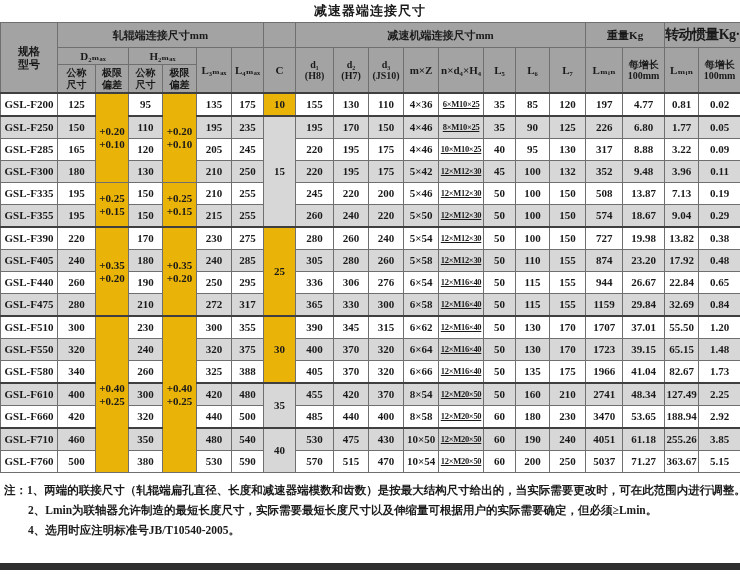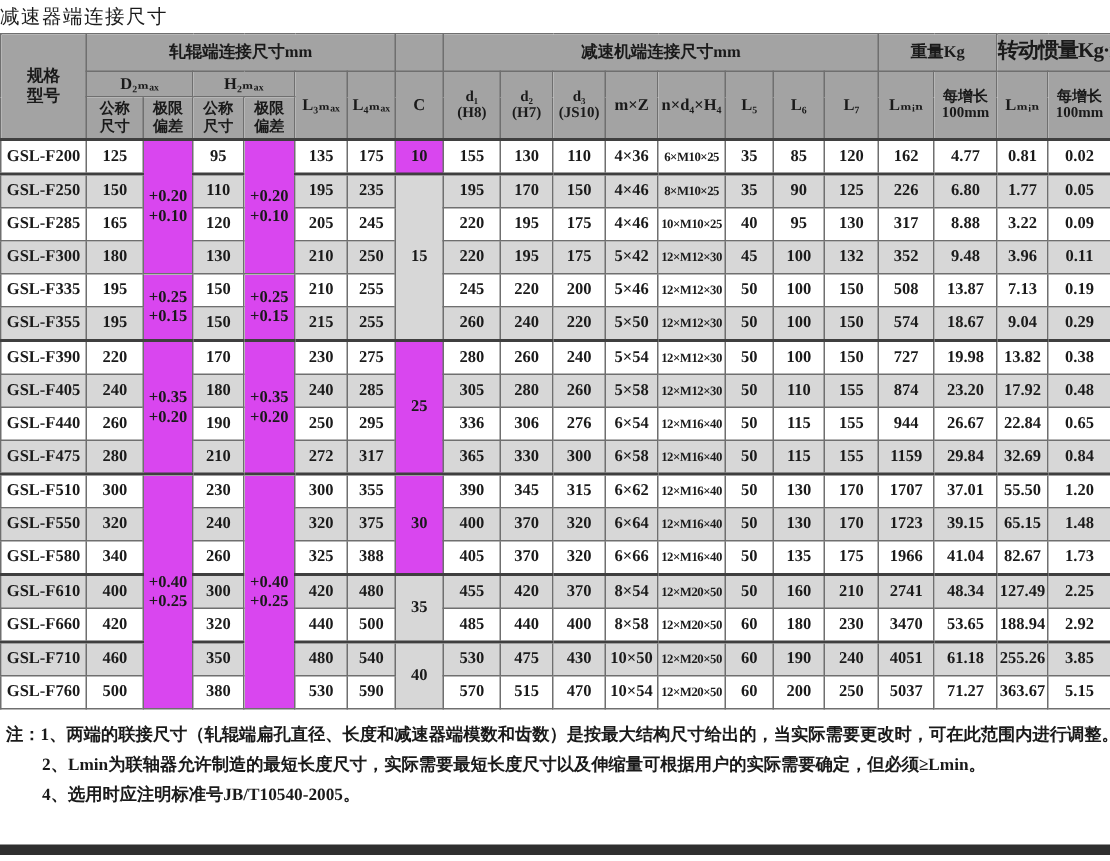--- a/index.html
+++ b/index.html
@@ -1,36 +1,36 @@
 <!DOCTYPE html>
 <html><head>
 <meta charset="utf-8">
 <style>
   html,body{margin:0;padding:0;background:#fff;}
   #page{position:relative;width:740px;height:574px;background:#fff;overflow:hidden;
         font-family:"Liberation Serif","DejaVu Serif",serif;color:#1a1a1a;}
-  #title{position:absolute;top:2px;left:0;width:740px;text-align:left;
-         font-size:13px;font-weight:normal;letter-spacing:1px;}
+  #title{position:absolute;top:2px;left:0;width:740px;text-align:center;
+         font-size:13px;font-weight:bold;letter-spacing:1px;}
   table{position:absolute;top:22px;left:0;width:740px;table-layout:fixed;
         border-collapse:collapse;}
   th,td{border:1px solid #6f6f6f;padding:0;text-align:center;vertical-align:middle;
         font-size:11px;font-weight:bold;white-space:pre-line;line-height:1.15;
         overflow:hidden;}
   thead th{background:#a3a3a3;}
   thead{border-bottom:2px solid #3f3f3f;}
   table{border:1px solid #3f3f3f;}
   tr.stripe td{background:#d7d7d7;}
-  td.merged{background:#d946ef;}
+  td.merged{background:#eab308;}
   tr.gsep td{border-top:2px solid #3f3f3f;}
   tbody td{height:21px;}
   tr.hr1 th{height:24px;}
   tr.hr2 th{height:16px;}
   tr.hr3 th{height:27px;margin-top:15px;}
   td.model{font-size:11px;}
-  td.small{font-size:8.5px;letter-spacing:-0.3px;}
+  td.small{font-size:8.5px;letter-spacing:-0.3px;text-decoration:underline;}
   th.sub2{font-size:10px;}
   th.tight{font-size:14px;letter-spacing:-0.6px;white-space:nowrap;}
   #notes{position:absolute;top:480px;left:4px;width:732px;
          font-size:11.5px;font-weight:bold;line-height:20px;}
   .note-line{white-space:nowrap;}
   .note-line.indent{padding-left:24px;}
   #bottom-bar{position:absolute;left:0;top:563px;width:740px;height:7px;background:#2f2f2f;}
 </style>
 </head>
 <body>
@@ -119,21 +119,21 @@
           <td>175</td>
           <td rowspan="1" class="merged">10</td>
           <td>155</td>
           <td>130</td>
           <td>110</td>
           <td>4×36</td>
           <td class="small">6×M10×25</td>
           <td>35</td>
           <td>85</td>
           <td>120</td>
-          <td>162</td>
+          <td>197</td>
           <td>4.77</td>
           <td>0.81</td>
           <td>0.02</td>
         </tr>
         <tr class="stripe gsep">
           <td class="model">GSL-F250</td>
           <td>150</td>
           <td>110</td>
           <td>195</td>
           <td>235</td>

